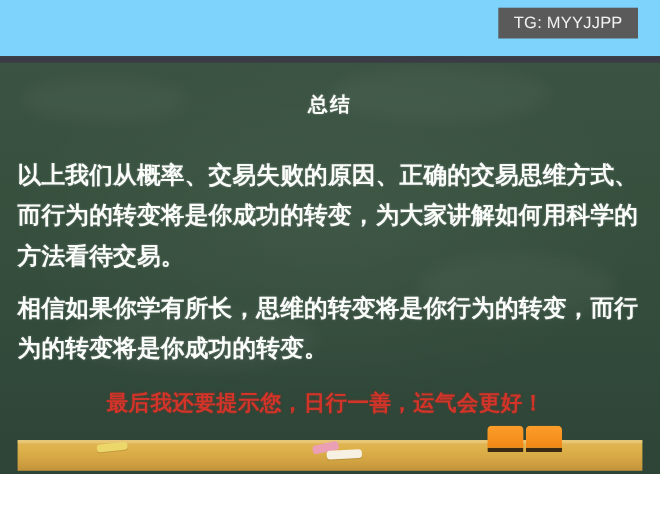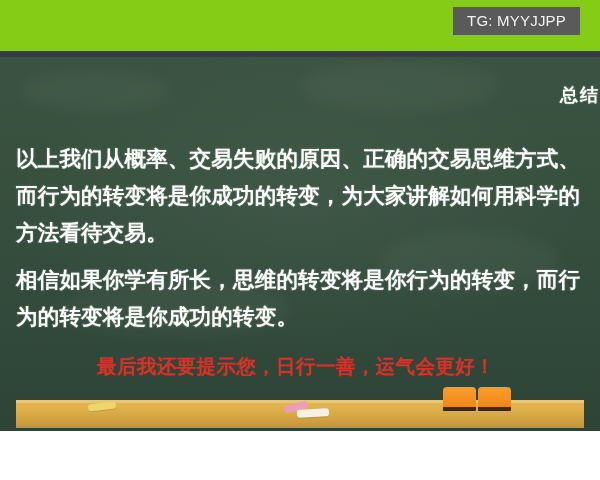--- a/index.html
+++ b/index.html
@@ -13,21 +13,21 @@
     position: relative;
     overflow: hidden;
     font-family: "Liberation Sans", "DejaVu Sans", sans-serif;
   }
 
   
   #header-bar {
     position: absolute;
     left: 0; top: 0;
     width: 600px; height: 51px;
-    background: #84cc16;
+    background: #7dd3fc;
   }
   #tg-badge {
     position: absolute;
     right: 20px; top: 7px;
     background: #5a5a5a;
     color: #f2f2f2;
     font-size: 15px;
     letter-spacing: .2px;
     padding: 6px 14px 7px 14px;
     line-height: 1;
@@ -68,21 +68,21 @@
     position: absolute;
     left: 0; top: 0;
     width: 600px;
     padding: 0;
   }
 
   #lesson-title {
     position: absolute;
     left: 0; top: 32px;
     width: 600px;
-    text-align: right;
+    text-align: center;
     color: #fbfdfb;
     font-size: 18px;
     font-weight: bold;
     letter-spacing: 2px;
     text-shadow: 0 0 2px rgba(255,255,255,0.35);
   }
 
   .para {
     position: absolute;
     left: 16px;

